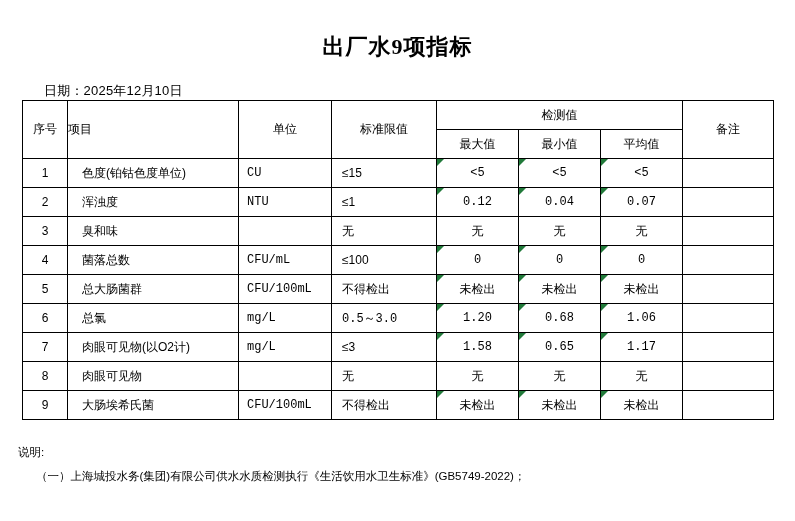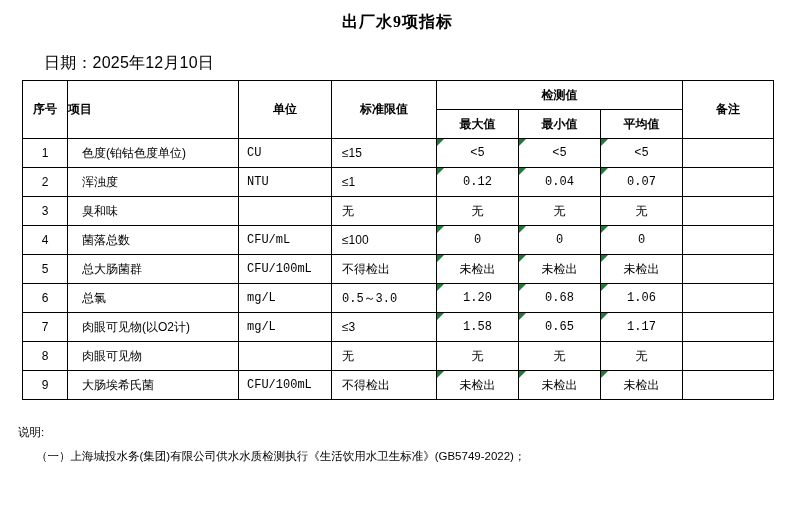--- a/index.html
+++ b/index.html
@@ -15,47 +15,48 @@
     overflow: hidden;
   }
   .page {
     position: relative;
     width: 795px;
     height: 521px;
     box-sizing: border-box;
   }
   .doc-title {
     text-align: center;
-    font-size: 16px;
+    font-size: 22px;
     font-weight: bold;
     letter-spacing: 1px;
     padding-top: 12px;
     padding-bottom: 2px;
     font-family: "Liberation Serif", serif;
+    margin-top: 20px;
   }
   .date-line {
-    font-size: 16px;
-    margin: 18px 0 6px 44px;
+    font-size: 13px;
+    margin: 18px 0 0 44px;
     letter-spacing: 0.2px;
   }
   table.report {
     border-collapse: collapse;
     margin-left: 22px;
     width: 752px;
     table-layout: fixed;
   }
   table.report th, table.report td {
     border: 1px solid #000000;
     font-size: 12px;
     padding: 0;
     height: 28px;
     vertical-align: middle;
   }
   table.report th {
-    font-weight: bold;
+    font-weight: normal;
     text-align: center;
   }
   .c-num { width: 44px; text-align: center; }
   .c-item { width: 170px; text-align: left; padding-left: 14px !important; }
   .c-unit { width: 92px; text-align: left; padding-left: 8px !important; }
   .c-limit { width: 104px; text-align: left; padding-left: 10px !important; }
   .c-val { width: 98px; text-align: center; }
   .c-remark { width: 90px; text-align: center; }
   .hdr-tall { height: 30px; }
   .mono {

